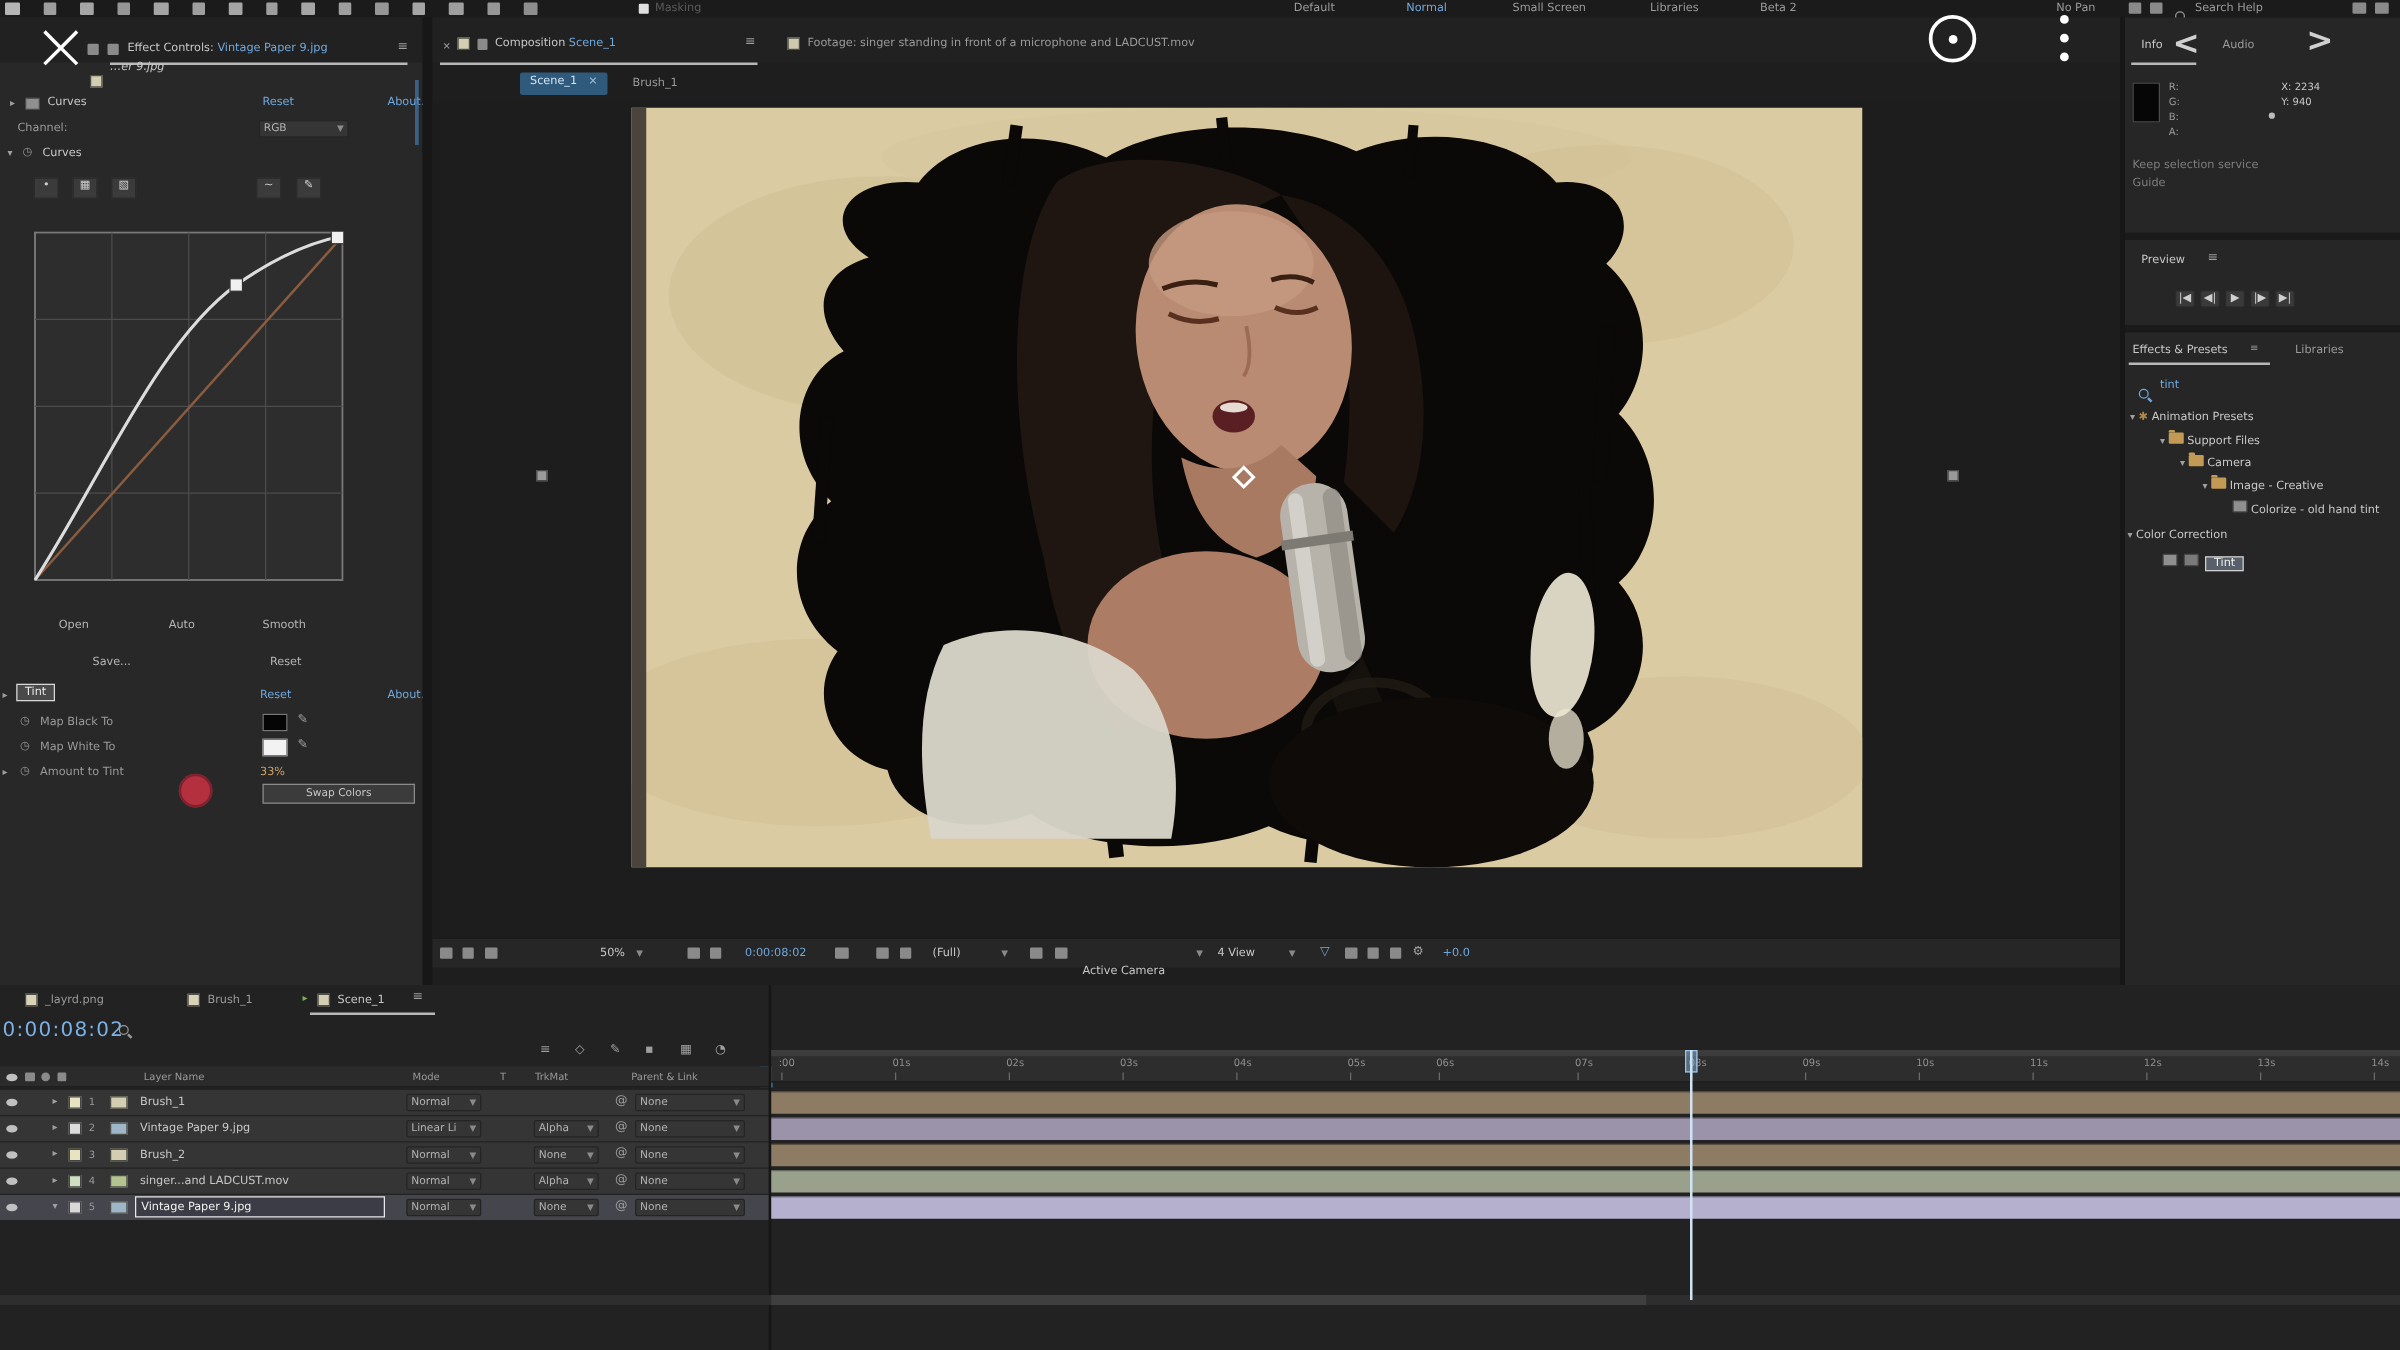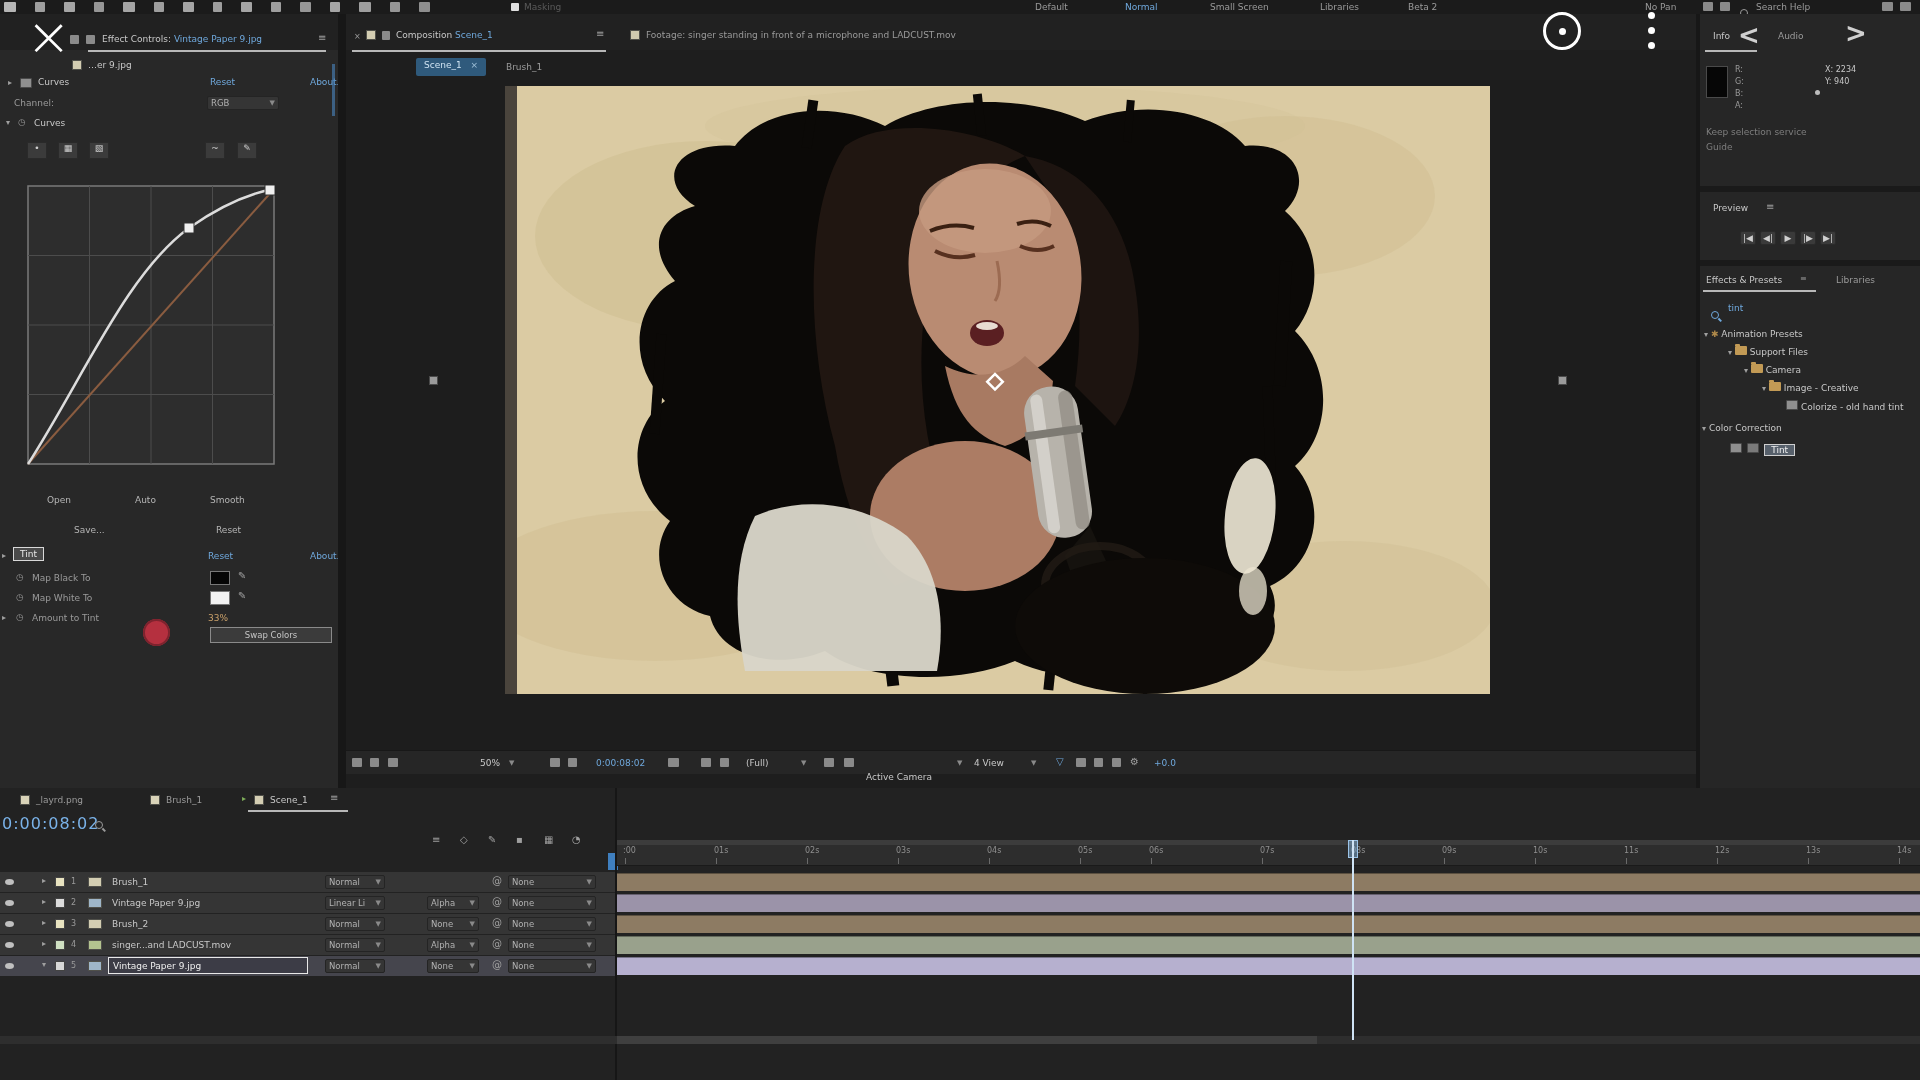--- a/index.html
+++ b/index.html
@@ -92,21 +92,21 @@
     <span class="p icdim" style="left:70px;top:21px;width:9px;height:9px;"></span>
     <span class="p icdim" style="left:86px;top:21px;width:9px;height:9px;"></span>
     <span class="p t tb" style="left:102px;top:19px;">
       <span>Effect Controls:</span>
       <span class="blue">Vintage Paper 9.jpg</span>
     </span>
     <span class="p glyph" style="left:318px;top:18px;">≡</span>
     <div class="tabline" style="left:88px;top:36px;width:238px;"></div>
 
     <span class="p chip" style="left:72px;top:46px;"></span>
-    <span class="p t tb" style="left:88px;top:45px;">…er 9.jpg</span>
+    <span class="p t tb" style="left:88px;top:34px;font-style:italic;">…er 9.jpg</span>
 
     <span class="p glyph" style="left:8px;top:63px;font-size:8px;">▸</span>
     <span class="p fxchip" style="left:20px;top:64px;"></span>
     <span class="p t tb" style="left:38px;top:62px;">Curves</span>
     <span class="p t blue" style="left:210px;top:62px;">Reset</span>
     <span class="p t blue" style="left:310px;top:62px;">About...</span>
 
     <span class="p t" style="left:14px;top:83px;">Channel:</span>
     <div class="dd" style="left:207px;top:82px;width:72px;">
       <span>RGB</span>
@@ -376,20 +376,31 @@
     <span class="p glyph" style="left:95px;top:32px;"><span class="mag"></span></span>
 
     <span class="p glyph" style="left:432px;top:46px;">≡</span>
     <span class="p glyph" style="left:460px;top:46px;">◇</span>
     <span class="p glyph" style="left:488px;top:46px;">✎</span>
     <span class="p glyph" style="left:516px;top:46px;">▪</span>
     <span class="p glyph" style="left:544px;top:46px;">▦</span>
     <span class="p glyph" style="left:572px;top:46px;">◔</span>
     <div class="p" style="left:608px;top:65px;width:10px;height:17px;background:#3f7fbf;"></div>
 
+    <div class="p" style="left:0;top:65px;width:616px;height:17px;background:#2b2b2b;border-bottom:1px solid #1c1c1c;">
+      <span class="eye" style="position:absolute;left:5px;top:6px;"></span>
+      <span class="p icdim" style="left:20px;top:5px;width:8px;height:7px;"></span>
+      <span class="p icdim" style="left:33px;top:5px;width:7px;height:7px;border-radius:50%;"></span>
+      <span class="p icdim" style="left:46px;top:5px;width:7px;height:7px;"></span>
+      <span class="p t fs8" style="left:115px;top:3px;">Layer Name</span>
+      <span class="p t fs8" style="left:330px;top:3px;">Mode</span>
+      <span class="p t fs8" style="left:400px;top:3px;">T</span>
+      <span class="p t fs8" style="left:428px;top:3px;">TrkMat</span>
+      <span class="p t fs8" style="left:505px;top:3px;">Parent &amp; Link</span>
+    </div>
 
     <div class="row" style="top:84px;">
       <span class="eye" style="position:absolute;left:5px;top:7px;"></span>
       <span class="p glyph" style="left:42px;top:3px;font-size:8px;">▸</span>
       <span class="p" style="left:55px;top:5px;width:10px;height:10px;background:#e8e3c0;border:1px solid #444;"></span>
       <span class="p t fs8" style="left:71px;top:4px;">1</span>
       <span class="p chip" style="left:88px;top:5px;width:14px;"></span>
       <span class="p t tb" style="left:112px;top:4px;">Brush_1</span>
       <div class="dd" style="left:325px;top:3px;width:60px;">
           <span>Normal</span>

